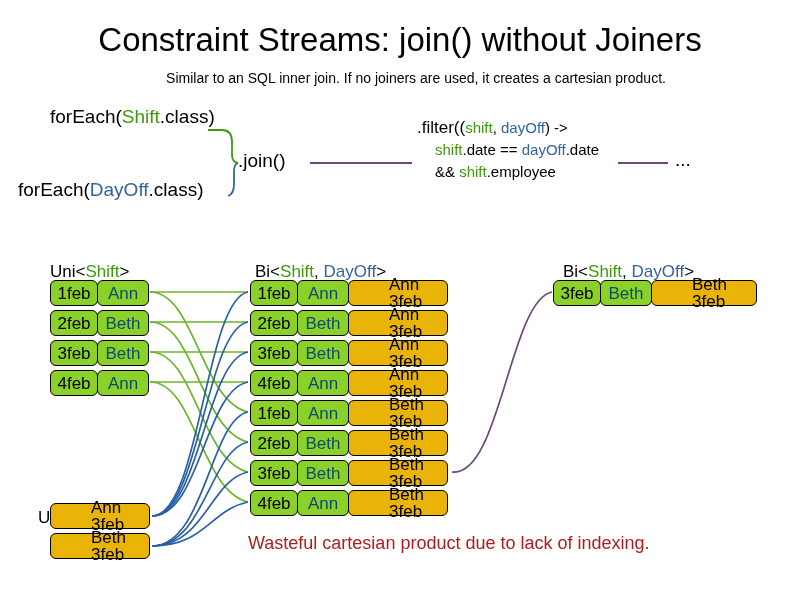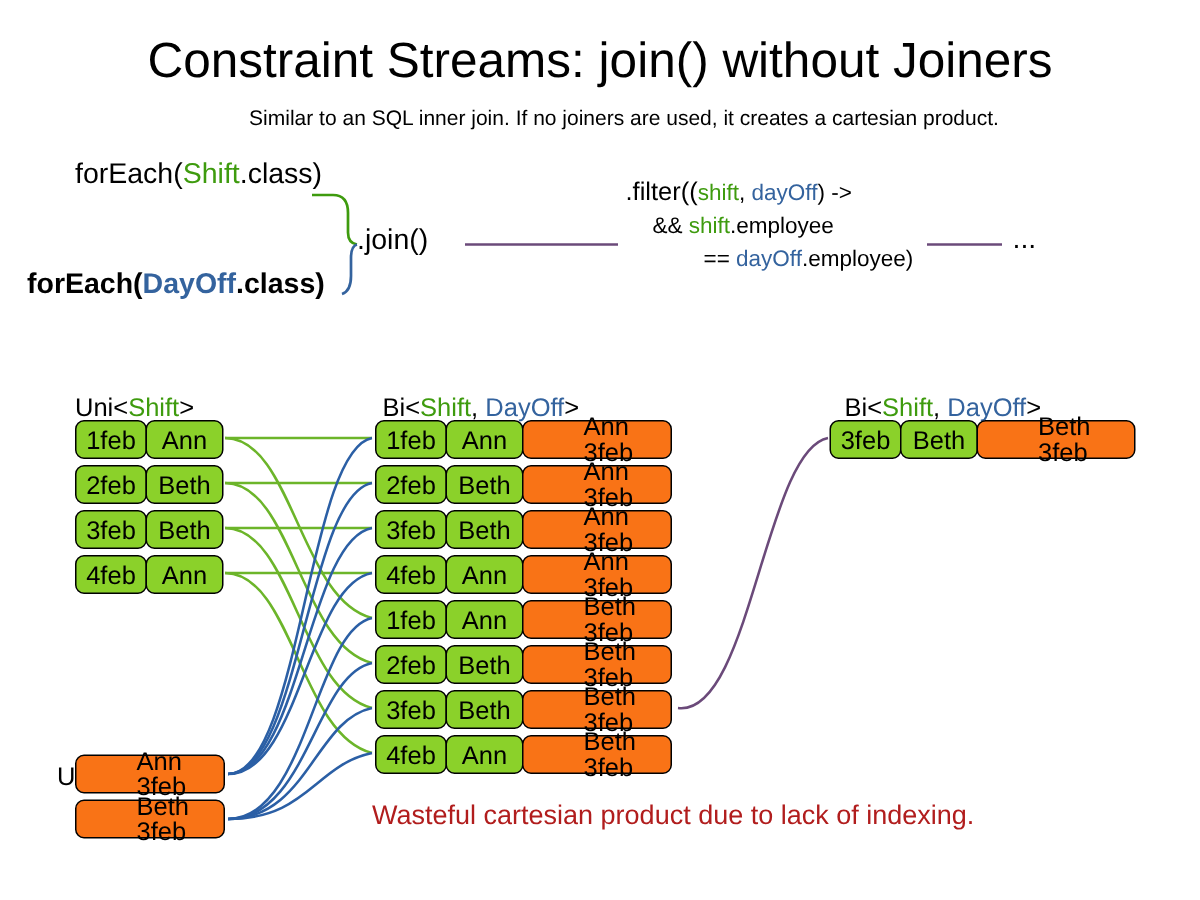--- a/index.html
+++ b/index.html
@@ -23,21 +23,21 @@
     position:absolute; left:0; top:68px; width:800px; text-align:center;
     font-size:14px; font-weight:400; line-height:20px;margin-left:16px;
   }
 
   
   .code { position:absolute; font-size:19px; line-height:24px; white-space:nowrap; }
   .shiftc  { color:#3e9b0e; }
   .dayoffc { color:#34639e; }
 
   .c-foreach-shift  { left:18px;  top:105px;margin-left:32px; }
-  .c-foreach-dayoff { left:18px;  top:178px;font-weight:bold; }
+  .c-foreach-dayoff { left:18px;  top:178px; }
   .c-join           { left:238px; top:149px; }
 
   .filterblk { position:absolute; left:413px; top:117px; font-size:17px; line-height:22px; white-space:nowrap; }
   .filterblk .l1 { margin-left:4px; }
   .filterblk .l2 { margin-left:22px; font-size:15px; }
   .filterblk .l3 { margin-left:22px; font-size:15px; }
   .filterblk .l4 { margin-left:56px; font-size:15px; }
   .ellipsis { position:absolute; left:675px; top:149px; font-size:19px; }
 
   
@@ -49,23 +49,23 @@
 
   
   .row { position:absolute; display:flex; align-items:stretch; height:26px; }
   .cell {
     border:1.6px solid #000; border-radius:6px;
     display:flex; align-items:center; justify-content:center;
     font-size:17px; line-height:17px; height:26px;
     margin-right:-1px;
   }
   .cell.green { background:#8BD12A; }
-  .cell.blue  { background:#f97316;padding-left:40px; }
+  .cell.blue  { background:#eab308;padding-left:40px; }
   .cell.date  { color:#000; }
-  .cell.name  { color:#000000; }
+  .cell.name  { color:#0c4a6e; }
   .cell.dotext{ color:#000; }
 
   .w-date   { width:48px; }
   .w-name   { width:52px; }
   .w-dayoff { width:100px; }
   .w-dayoff-wide { width:106px; }
 
   .left-col  { left:50px; }
   .mid-col   { left:250px; }
   .right-row { left:553px; top:280px; }
@@ -117,22 +117,22 @@
   <div class="subtitle">Similar to an SQL inner join. If no joiners are used, it creates a cartesian product.</div>
 
   <div class="code c-foreach-shift"><span>forEach(</span><span class="shiftc">Shift</span><span>.class)</span></div>
 
   <div class="code c-foreach-dayoff"><span>forEach(</span><span class="dayoffc">DayOff</span><span>.class)</span></div>
 
   <div class="code c-join">.join()</div>
 
   <div class="filterblk">
     <div class="l1"><span>.filter((</span><span class="shiftc" style="font-size:15px">shift</span><span style="font-size:15px">, </span><span class="dayoffc" style="font-size:15px">dayOff</span><span style="font-size:15px">) -&gt;</span></div>
+    <div class="l2"><span class="shiftc">shift</span><span>.date == </span><span class="dayoffc">dayOff</span><span>.date</span></div>
     <div class="l3"><span>&amp;&amp; </span><span class="shiftc">shift</span><span>.employee</span></div>
-    <div class="l4"><span>== </span><span class="dayoffc">dayOff</span><span>.employee)</span></div>
   </div>
   <div class="ellipsis">...</div>
 
   <div class="collabel lbl-uni-shift"><span>Uni&lt;</span><span class="shiftc">Shift</span><span>&gt;</span></div>
 
   <div class="collabel lbl-bi-mid"><span>Bi&lt;</span><span class="shiftc">Shift</span><span>, </span><span class="dayoffc">DayOff</span><span>&gt;</span></div>
 
   <div class="collabel lbl-bi-right"><span>Bi&lt;</span><span class="shiftc">Shift</span><span>, </span><span class="dayoffc">DayOff</span><span>&gt;</span></div>
 
   <div class="collabel lbl-uni-dayoff"><span>Uni&lt;</span><span class="dayoffc">DayOff</span><span>&gt;</span></div>

